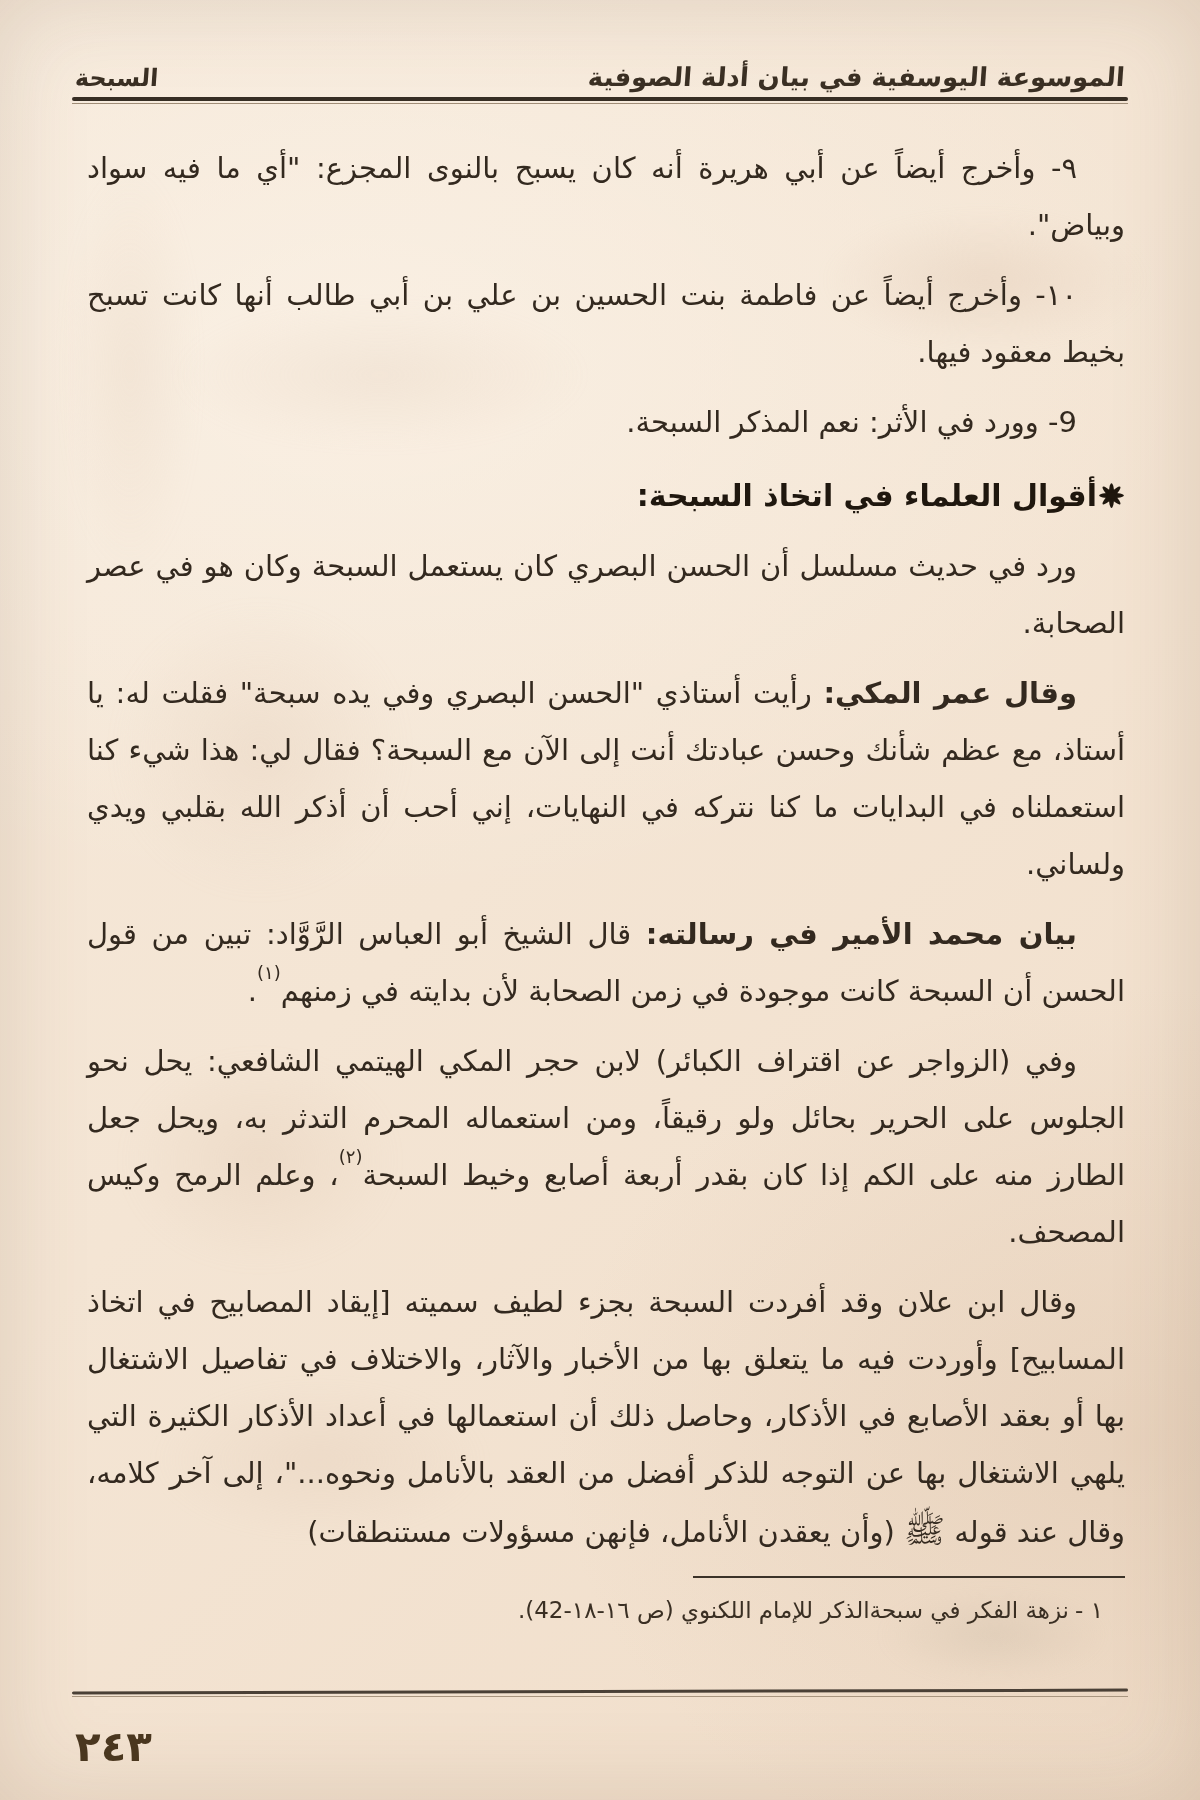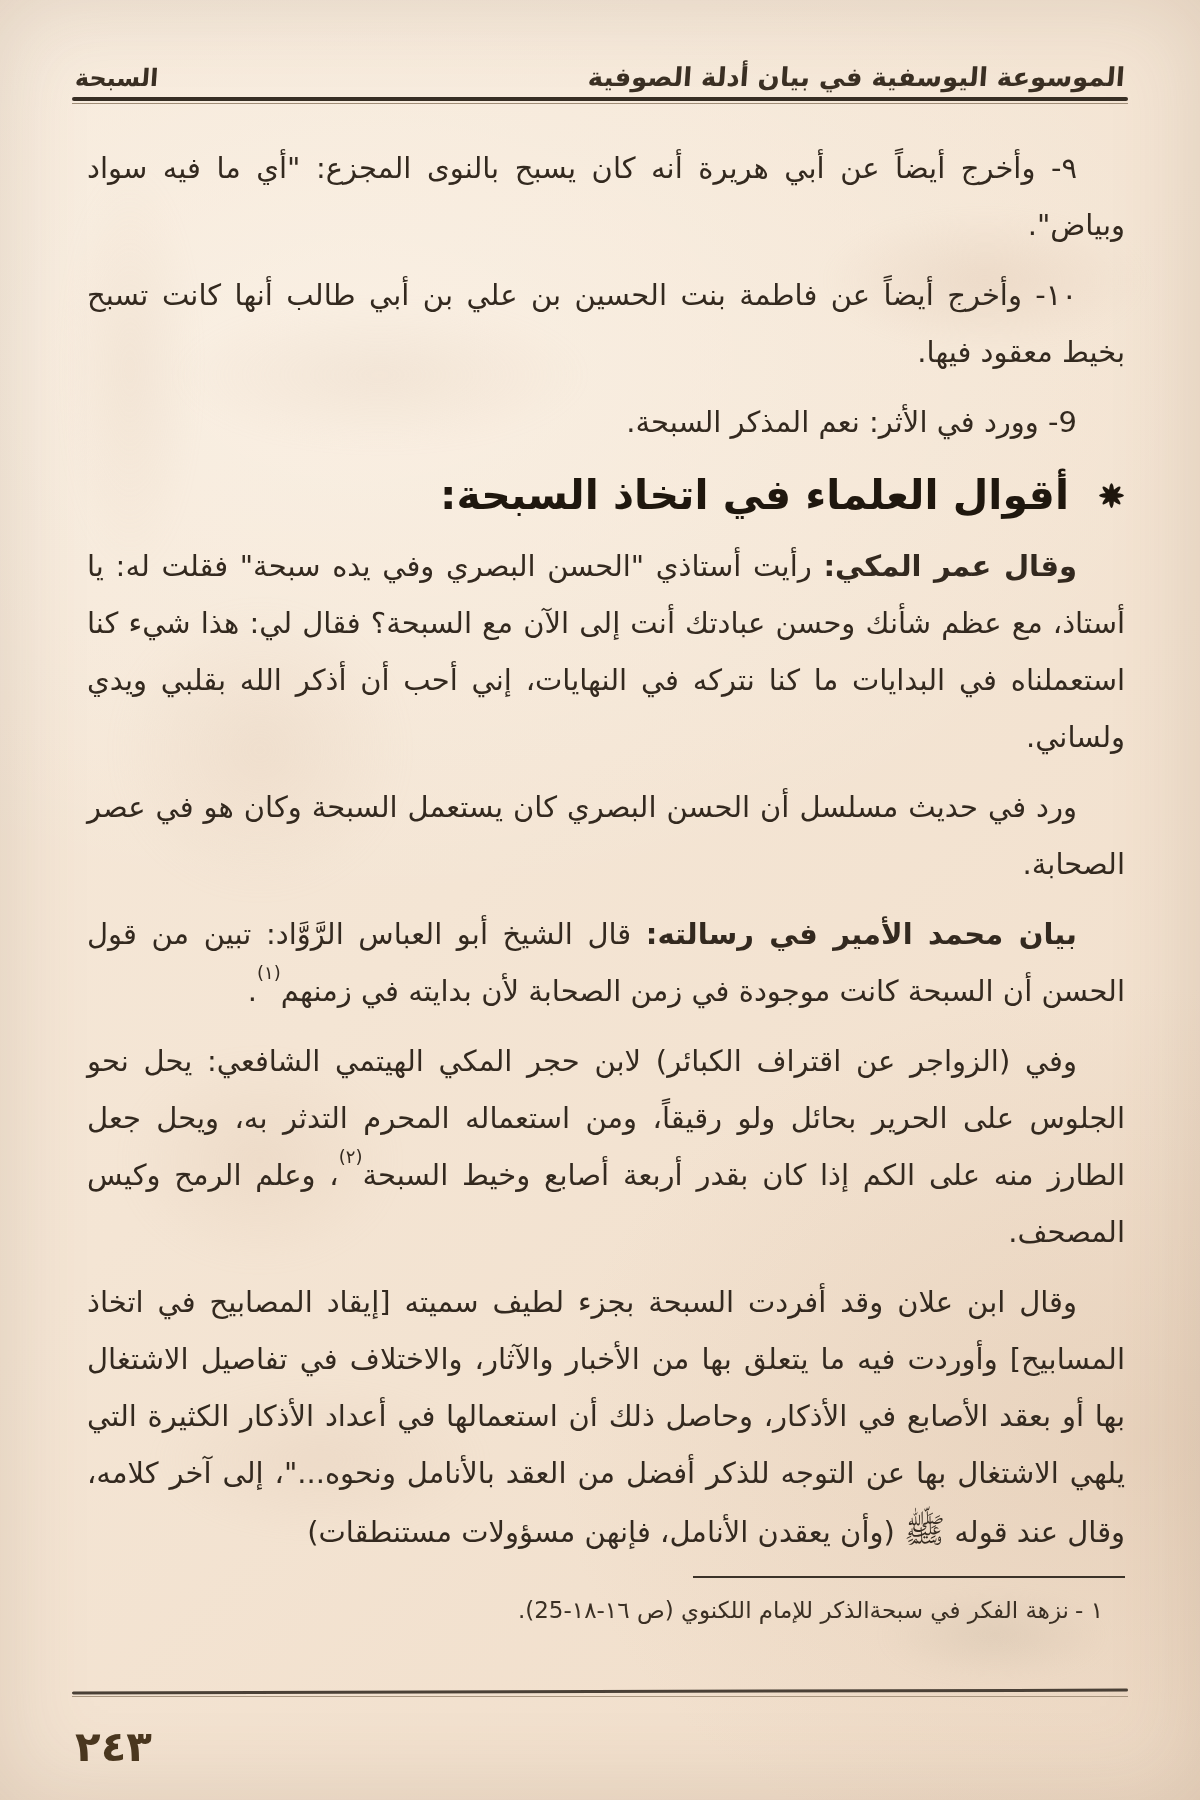--- a/index.html
+++ b/index.html
@@ -45,22 +45,22 @@
     font-size:29px;line-height:57px;
     text-align:justify;
   }
   .para{margin:0 0 13px 12px;text-indent:48px;}
   .para .lead-bold{font-weight:bold;}
   .fn-ref{font-size:18px;line-height:0;position:relative;top:-11px;}
   .saw{font-size:34px;}
 
   .section-heading{
     margin:16px 0 14px 0;
-    font-size:41px;font-weight:bold;color:#1f170e;
-    display:flex;align-items:center;gap:29px;
+    font-size:30px;font-weight:bold;color:#1f170e;
+    display:flex;align-items:center;gap:1px;
     text-indent:0;
   }
   .rosette{display:inline-flex;width:27px;height:27px;flex:0 0 auto;}
   .rosette svg{width:100%;height:100%;}
 
   .footnote-area{position:absolute;top:1576px;right:75px;left:75px;}
   .footnote-rule{width:432px;height:2px;background:#3b3228;margin-bottom:12px;margin-right:0;margin-left:auto; margin-right:0;}
   
   .footnote-rule{margin-right:0;margin-left:auto;}
   .footnote{font-size:23px;line-height:40px;color:#3a2f23;padding-right:22px;text-align:right;}
@@ -109,32 +109,32 @@
           <ellipse cx="12" cy="12" rx="11" ry="2.5"></ellipse>
           <ellipse cx="12" cy="12" rx="11" ry="2.5" transform="rotate(45 12 12)"></ellipse>
           <ellipse cx="12" cy="12" rx="11" ry="2.5" transform="rotate(90 12 12)"></ellipse>
           <ellipse cx="12" cy="12" rx="11" ry="2.5" transform="rotate(135 12 12)"></ellipse>
           <circle cx="12" cy="12" r="3.2"></circle>
         </g>
       </svg>
     </span>
     <span class="heading-text">أقوال العلماء في اتخاذ السبحة:</span>
   </div>
-<p class="para"><span class="lead-bold">وقال عمر المكي:</span><span> رأيت أستاذي "الحسن البصري وفي يده سبحة" فقلت له: يا أستاذ، مع عظم شأنك وحسن عبادتك أنت إلى الآن مع السبحة؟ فقال لي: هذا شيء كنا استعملناه في البدايات ما كنا نتركه في النهايات، إني أحب أن أذكر الله بقلبي ويدي ولساني.</span></p>
-      <p class="para"><span>ورد في حديث مسلسل أن الحسن البصري كان يستعمل السبحة وكان هو في عصر الصحابة.</span></p>
+<p class="para"><span>ورد في حديث مسلسل أن الحسن البصري كان يستعمل السبحة وكان هو في عصر الصحابة.</span></p>
+      <p class="para"><span class="lead-bold">وقال عمر المكي:</span><span> رأيت أستاذي "الحسن البصري وفي يده سبحة" فقلت له: يا أستاذ، مع عظم شأنك وحسن عبادتك أنت إلى الآن مع السبحة؟ فقال لي: هذا شيء كنا استعملناه في البدايات ما كنا نتركه في النهايات، إني أحب أن أذكر الله بقلبي ويدي ولساني.</span></p>
       <p class="para"><span class="lead-bold">بيان محمد الأمير في رسالته:</span><span> قال الشيخ أبو العباس الرَّوَّاد: تبين من قول الحسن أن السبحة كانت موجودة في زمن الصحابة لأن بدايته في زمنهم</span><sup class="fn-ref">(١)</sup><span>.</span></p>
       <p class="para"><span>وفي (الزواجر عن اقتراف الكبائر) لابن حجر المكي الهيتمي الشافعي: يحل نحو الجلوس على الحرير بحائل ولو رقيقاً، ومن استعماله المحرم التدثر به، ويحل جعل الطارز منه على الكم إذا كان بقدر أربعة أصابع وخيط السبحة</span><sup class="fn-ref">(٢)</sup><span>، وعلم الرمح وكيس المصحف.</span></p>
       <p class="para"><span>وقال ابن علان وقد أفردت السبحة بجزء لطيف سميته [إيقاد المصابيح في اتخاذ المسابيح] وأوردت فيه ما يتعلق بها من الأخبار والآثار، والاختلاف في تفاصيل الاشتغال بها أو بعقد الأصابع في الأذكار، وحاصل ذلك أن استعمالها في أعداد الأذكار الكثيرة التي يلهي الاشتغال بها عن التوجه للذكر أفضل من العقد بالأنامل ونحوه..."، إلى آخر كلامه، وقال عند قوله </span><span class="saw">ﷺ</span><span> (وأن يعقدن الأنامل، فإنهن مسؤولات مستنطقات)</span></p>
     </div>
 
   <div class="footnote-area">
     <div class="footnote-rule"></div>
     <div>
   <div class="footnote">
-    <span class="num">١ -</span><span>نزهة الفكر في سبحةالذكر للإمام اللكنوي (ص ١٦-١٨-25).</span>
+    <span class="num">١ -</span><span>نزهة الفكر في سبحةالذكر للإمام اللكنوي (ص ١٦-١٨-42).</span>
   </div>
 
 </div>
   </div>
 
   <div class="bottom-rule">
     <div class="thick"></div>
     <div class="thin"></div>
   </div>
   <div class="page-number">٢٤٣</div>

